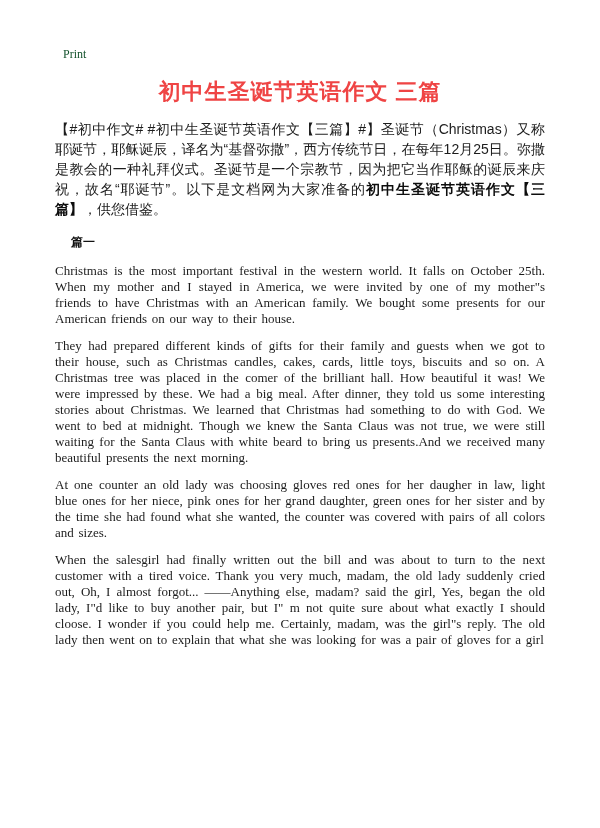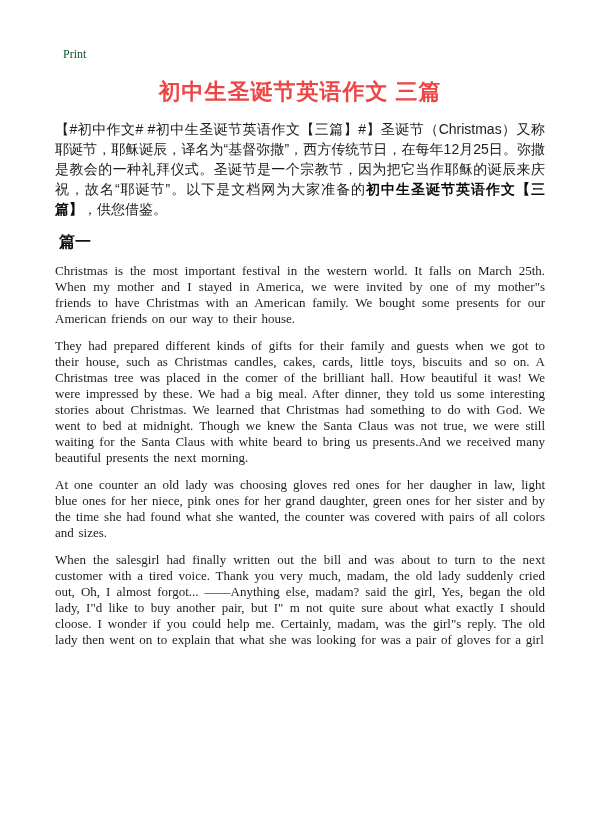--- a/index.html
+++ b/index.html
@@ -44,25 +44,25 @@
     line-height: 20px;
     text-align: justify;
     margin: 0 0 10px 0;
     color: #1c1c1c;
     font-family: "Liberation Sans", sans-serif;
   }
   .intro b {
     color: #0d0d0d;
   }
   .section-heading {
-    font-size: 16px;
+    font-size: 12px;
     line-height: 18px;
     font-weight: bold;
     color: #111111;
-    margin: 14px 0 12px 4px;
+    margin: 14px 0 12px 16px;
     font-family: "Liberation Sans", sans-serif;
   }
   .en {
     font-size: 13px;
     line-height: 16px;
     text-align: justify;
     word-spacing: 1.5px;
     margin: 0 0 11px 0;
     color: #1c1c1c;
   }
@@ -73,21 +73,21 @@
 <div class="page">
 
   <div class="print-link">Print</div>
 
   <h1 class="doc-title">初中生圣诞节英语作文 三篇</h1>
 
   <p class="intro"><span>【#初中作文# #初中生圣诞节英语作文【三篇】#】圣诞节（Christmas）又称耶诞节，耶稣诞辰，译名为“基督弥撒”，西方传统节日，在每年12月25日。弥撒是教会的一种礼拜仪式。圣诞节是一个宗教节，因为把它当作耶稣的诞辰来庆祝，故名“耶诞节”。以下是文档网为大家准备的</span><b>初中生圣诞节英语作文【三篇】</b><span>，供您借鉴。</span></p>
 
   <h2 class="section-heading">篇一</h2>
 
-  <p class="en">Christmas is the most important festival in the western world. It falls on March 25th. When my mother and I stayed in America, we were invited by one of my mother"s friends to have Christmas with an American family. We bought some presents for our American friends on our way to their house.</p>
+  <p class="en">Christmas is the most important festival in the western world. It falls on October 25th. When my mother and I stayed in America, we were invited by one of my mother"s friends to have Christmas with an American family. We bought some presents for our American friends on our way to their house.</p>
 
   <p class="en">They had prepared different kinds of gifts for their family and guests when we got to their house, such as Christmas candles, cakes, cards, little toys, biscuits and so on. A Christmas tree was placed in the comer of the brilliant hall. How beautiful it was! We were impressed by these. We had a big meal. After dinner, they told us some interesting stories about Christmas. We learned that Christmas had something to do with God. We went to bed at midnight. Though we knew the Santa Claus was not true, we were still waiting for the Santa Claus with white beard to bring us presents.And we received many beautiful presents the next morning.</p>
 
 
 
 
   <p class="en">At one counter an old lady was choosing gloves red ones for her daugher in law, light blue ones for her niece, pink ones for her grand daughter, green ones for her sister and by the time she had found what she wanted, the counter was covered with pairs of all colors and sizes.</p>
 
   <p class="en">When the salesgirl had finally written out the bill and was about to turn to the next customer with a tired voice. Thank you very much, madam, the old lady suddenly cried out, Oh, I almost forgot... ——Anything else, madam? said the girl, Yes, began the old lady, I"d like to buy another pair, but I" m not quite sure about what exactly I should cloose. I wonder if you could help me. Certainly, madam, was the girl"s reply. The old lady then went on to explain that what she was looking for was a pair of gloves for a girl</p>
 

